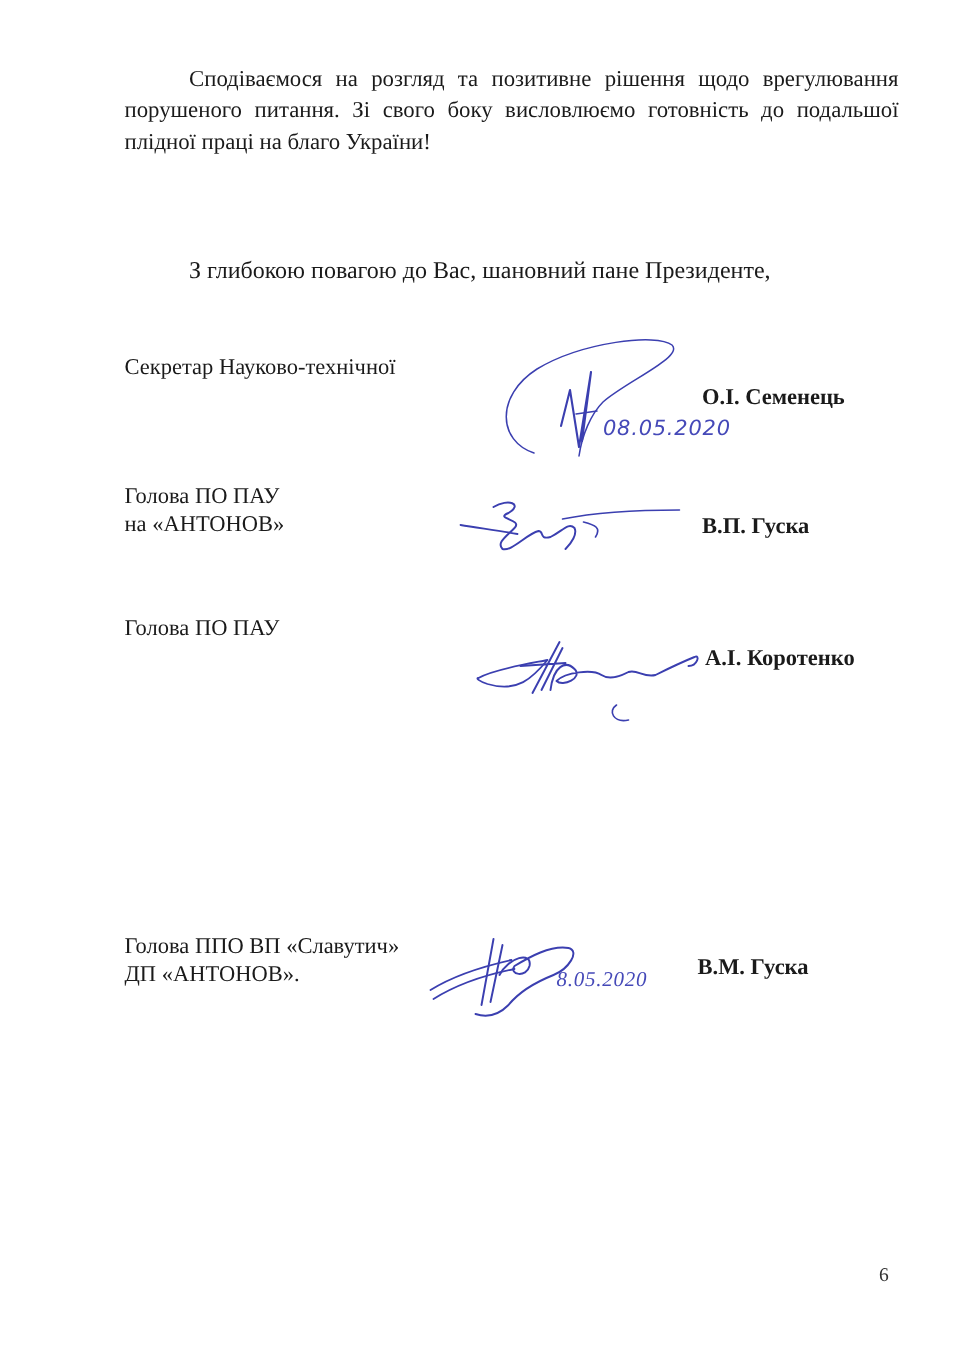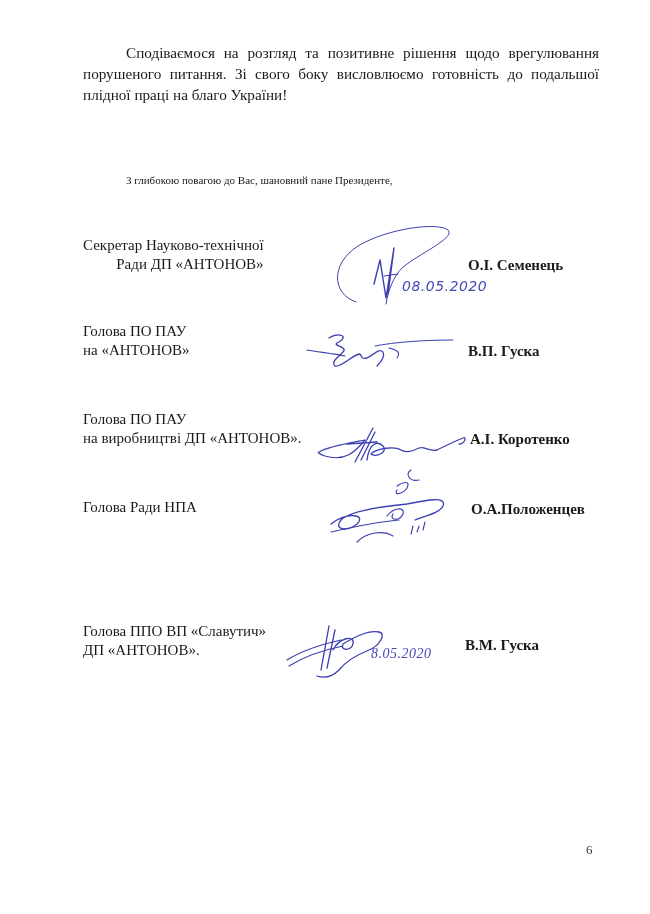--- a/index.html
+++ b/index.html
@@ -31,21 +31,21 @@
       margin: 0;
     }
     .para .indent {
       display: inline-block;
       width: 43px;
     }
     .closing {
       position: absolute;
       left: 126px;
       top: 170px;
-      font-size: 11px;
+      font-size: 16px;
       line-height: 21px;
       white-space: nowrap;
     }
     .sig-block {
       position: absolute;
       left: 83px;
       width: 540px;
     }
     .sig-role {
       position: absolute;
@@ -93,21 +93,20 @@
 
 <div class="page">
 
   <p class="para" style="top:42px;"><span class="indent"></span><span>Сподіваємося на розгляд та позитивне рішення щодо врегулювання порушеного питання. Зі свого боку висловлюємо готовність до подальшої плідної праці на благо України!</span></p>
 
   <div class="closing">З глибокою повагою до Вас, шановний пане Президенте,</div>
 
   <div class="sig-block" style="top:236px; height:90px;text-align:right;">
     <div class="sig-role" style="top:0;">
       <div>Секретар Науково-технічної</div>
-      <div>Ради ДП «АНТОНОВ»</div>
     </div>
     <svg class="signature" style="left:245px; top:-12px;" width="140" height="90" viewBox="0 0 140 90">
       <path d="M28 78 C 4 70, 2 40, 30 22 C 60 4, 110 -2, 120 6 C 128 14, 90 30, 74 44 C 66 52, 60 66, 58 80" stroke-width="1"></path>
       <path d="M46 60 L 52 36 L 58 74 L 66 24 L 60 70" stroke-width="1.4"></path>
       <path d="M56 52 L 70 50" stroke-width="1"></path>
     </svg>
     <div class="sig-date" style="left:319px; top:42px;">08.05.2020</div>
     <div class="sig-name" style="left:385px; top:20px;">О.І. Семенець</div>
   </div>
 
@@ -121,45 +120,30 @@
       <path d="M24 10 C 34 4, 44 8, 34 14 C 24 18, 44 18, 38 24 C 32 30, 26 34, 30 38 C 36 40, 46 28, 54 26 C 58 26, 54 32, 62 30 C 70 26, 74 20, 78 24 C 80 28, 76 34, 72 38" stroke-width="1.3"></path>
       <path d="M70 18 C 90 14, 120 12, 148 12" stroke-width="1"></path>
       <path d="M84 20 C 92 22, 96 24, 92 30" stroke-width="1.1"></path>
     </svg>
     <div class="sig-name" style="left:385px; top:20px;">В.П. Гуска</div>
   </div>
 
   <div class="sig-block" style="top:410px; height:70px;">
     <div class="sig-role" style="top:0;">
       <div>Голова ПО ПАУ</div>
-      <div>на виробництві ДП «АНТОНОВ».</div>
     </div>
     <svg class="signature" style="left:232px; top:12px;" width="160" height="62" viewBox="0 0 160 62">
       <path d="M4 30 C 14 24, 40 20, 50 18 C 40 30, 30 40, 10 34 C 4 32, 2 30, 4 30" stroke-width="1.2"></path>
       <path d="M40 40 L 58 6 M 46 38 L 60 10 M 32 22 L 62 20" stroke-width="1.3"></path>
       <path d="M52 38 C 54 22, 62 18, 68 24 C 74 30, 60 36, 56 32 C 62 26, 80 24, 86 28 C 92 32, 100 28, 104 26 C 110 24, 114 30, 122 28 C 130 24, 138 20, 148 16 C 152 14, 150 22, 144 22" stroke-width="1.3"></path>
       <path d="M96 48 C 90 52, 94 60, 104 58" stroke-width="1.1"></path>
     </svg>
     <div class="sig-name" style="left:387px; top:20px;">А.І. Коротенко</div>
   </div>
 
-  <div class="sig-block" style="top:498px; height:60px;">
-    <div class="sig-role" style="top:0;">
-      <div>Голова Ради НПА</div>
-    </div>
-    <svg class="signature" style="left:244px; top:-22px;" width="140" height="84" viewBox="0 0 140 84">
-      <path d="M70 10 C 76 6, 84 4, 80 12 C 76 18, 66 20, 70 14" stroke-width="1.2"></path>
-      <path d="M4 48 C 20 36, 40 38, 30 48 C 20 56, 6 54, 14 44 C 24 34, 60 30, 80 28 C 100 24, 120 20, 116 30 C 112 38, 96 40, 88 44" stroke-width="1.3"></path>
-      <path d="M60 40 C 66 32, 78 30, 76 38 C 72 46, 62 44, 66 38" stroke-width="1.2"></path>
-      <path d="M4 56 C 30 50, 50 46, 72 44" stroke-width="1.1"></path>
-      <path d="M30 66 C 40 56, 56 54, 66 60" stroke-width="1.2"></path>
-      <path d="M86 50 L 84 58 M 92 50 L 90 56 M 98 46 L 96 54" stroke-width="1.1"></path>
-    </svg>
-    <div class="sig-name" style="left:388px; top:2px;">О.А.Положенцев</div>
-  </div>
 
 
   <div class="sig-block" style="top:622px; height:70px;">
     <div class="sig-role" style="top:0;">
       <div>Голова ППО ВП «Славутич»</div>
       <div>ДП «АНТОНОВ».</div>
     </div>
     <svg class="signature" style="left:200px; top:-2px;" width="110" height="60" viewBox="0 0 110 60">
       <path d="M4 40 C 20 30, 40 24, 58 20 M 6 46 C 22 36, 40 30, 60 26" stroke-width="1.2"></path>
       <path d="M38 50 L 46 6 M 44 48 L 52 10" stroke-width="1.3"></path>

